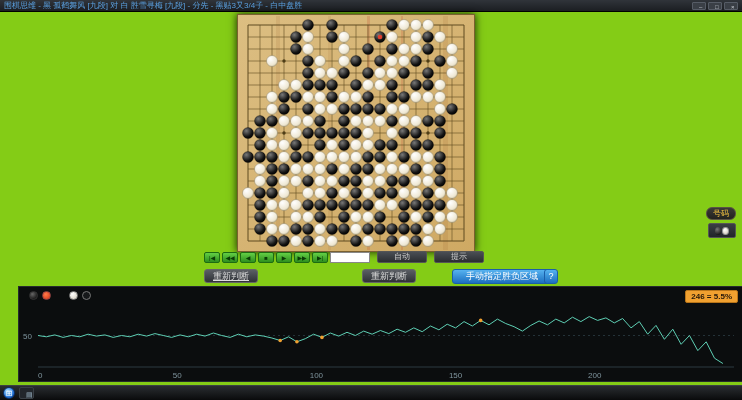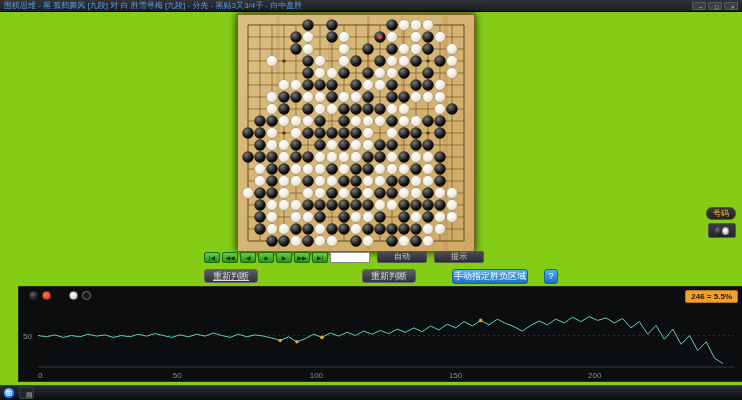--- a/index.html
+++ b/index.html
@@ -24,21 +24,21 @@
         line-height:10px;text-align:center;padding:0;box-sizing:border-box;}
   .move-input{width:27px;height:11px;border:1px solid #888;background:#fff;color:#222;
               font-size:14px;padding:0 19px;box-sizing:border-box;text-align:center;}
   .sbtn{height:12px;border-radius:2px;border:1px solid #555;color:#ccc;font-size:8px;
         line-height:10px;background:linear-gradient(#4a4e54,#2b2e32);padding:0 16px;margin-left:5px;}
   
   .gbtn{position:absolute;height:14px;border-radius:3px;border:1px solid #666;color:#ddd;
         font-size:9px;line-height:12px;background:linear-gradient(#5a5e64,#2f3237);padding:0 8px;}
   .bluebtn{position:absolute;left:452px;top:269px;height:15px;border-radius:3px;
            border:1px solid #1a5fa8;color:#fff;font-size:9px;line-height:13px;
-           background:linear-gradient(#56b2f0,#1c6fc0);padding:0 1px;}
+           background:linear-gradient(#56b2f0,#1c6fc0);padding:0 13px;}
   .helpbtn{position:absolute;left:544px;top:269px;width:14px;height:15px;border-radius:3px;
            border:1px solid #1a5fa8;color:#fff;font-size:9px;line-height:13px;text-align:center;
            background:linear-gradient(#56b2f0,#1c6fc0);padding:0;}
   
   .numbers-btn{position:absolute;left:706px;top:207px;width:30px;height:13px;border-radius:6px;
                border:1px solid #5a5244;background:linear-gradient(#3a3a36,#23231f);
                color:#f0c040;font-size:8px;line-height:11px;text-align:center;padding:0;}
   .stones-btn{position:absolute;left:708px;top:223px;width:28px;height:15px;border-radius:2px;
               border:1px solid #555;background:linear-gradient(#3a3e44,#22252a);
               display:flex;align-items:center;justify-content:center;gap:1px;}

